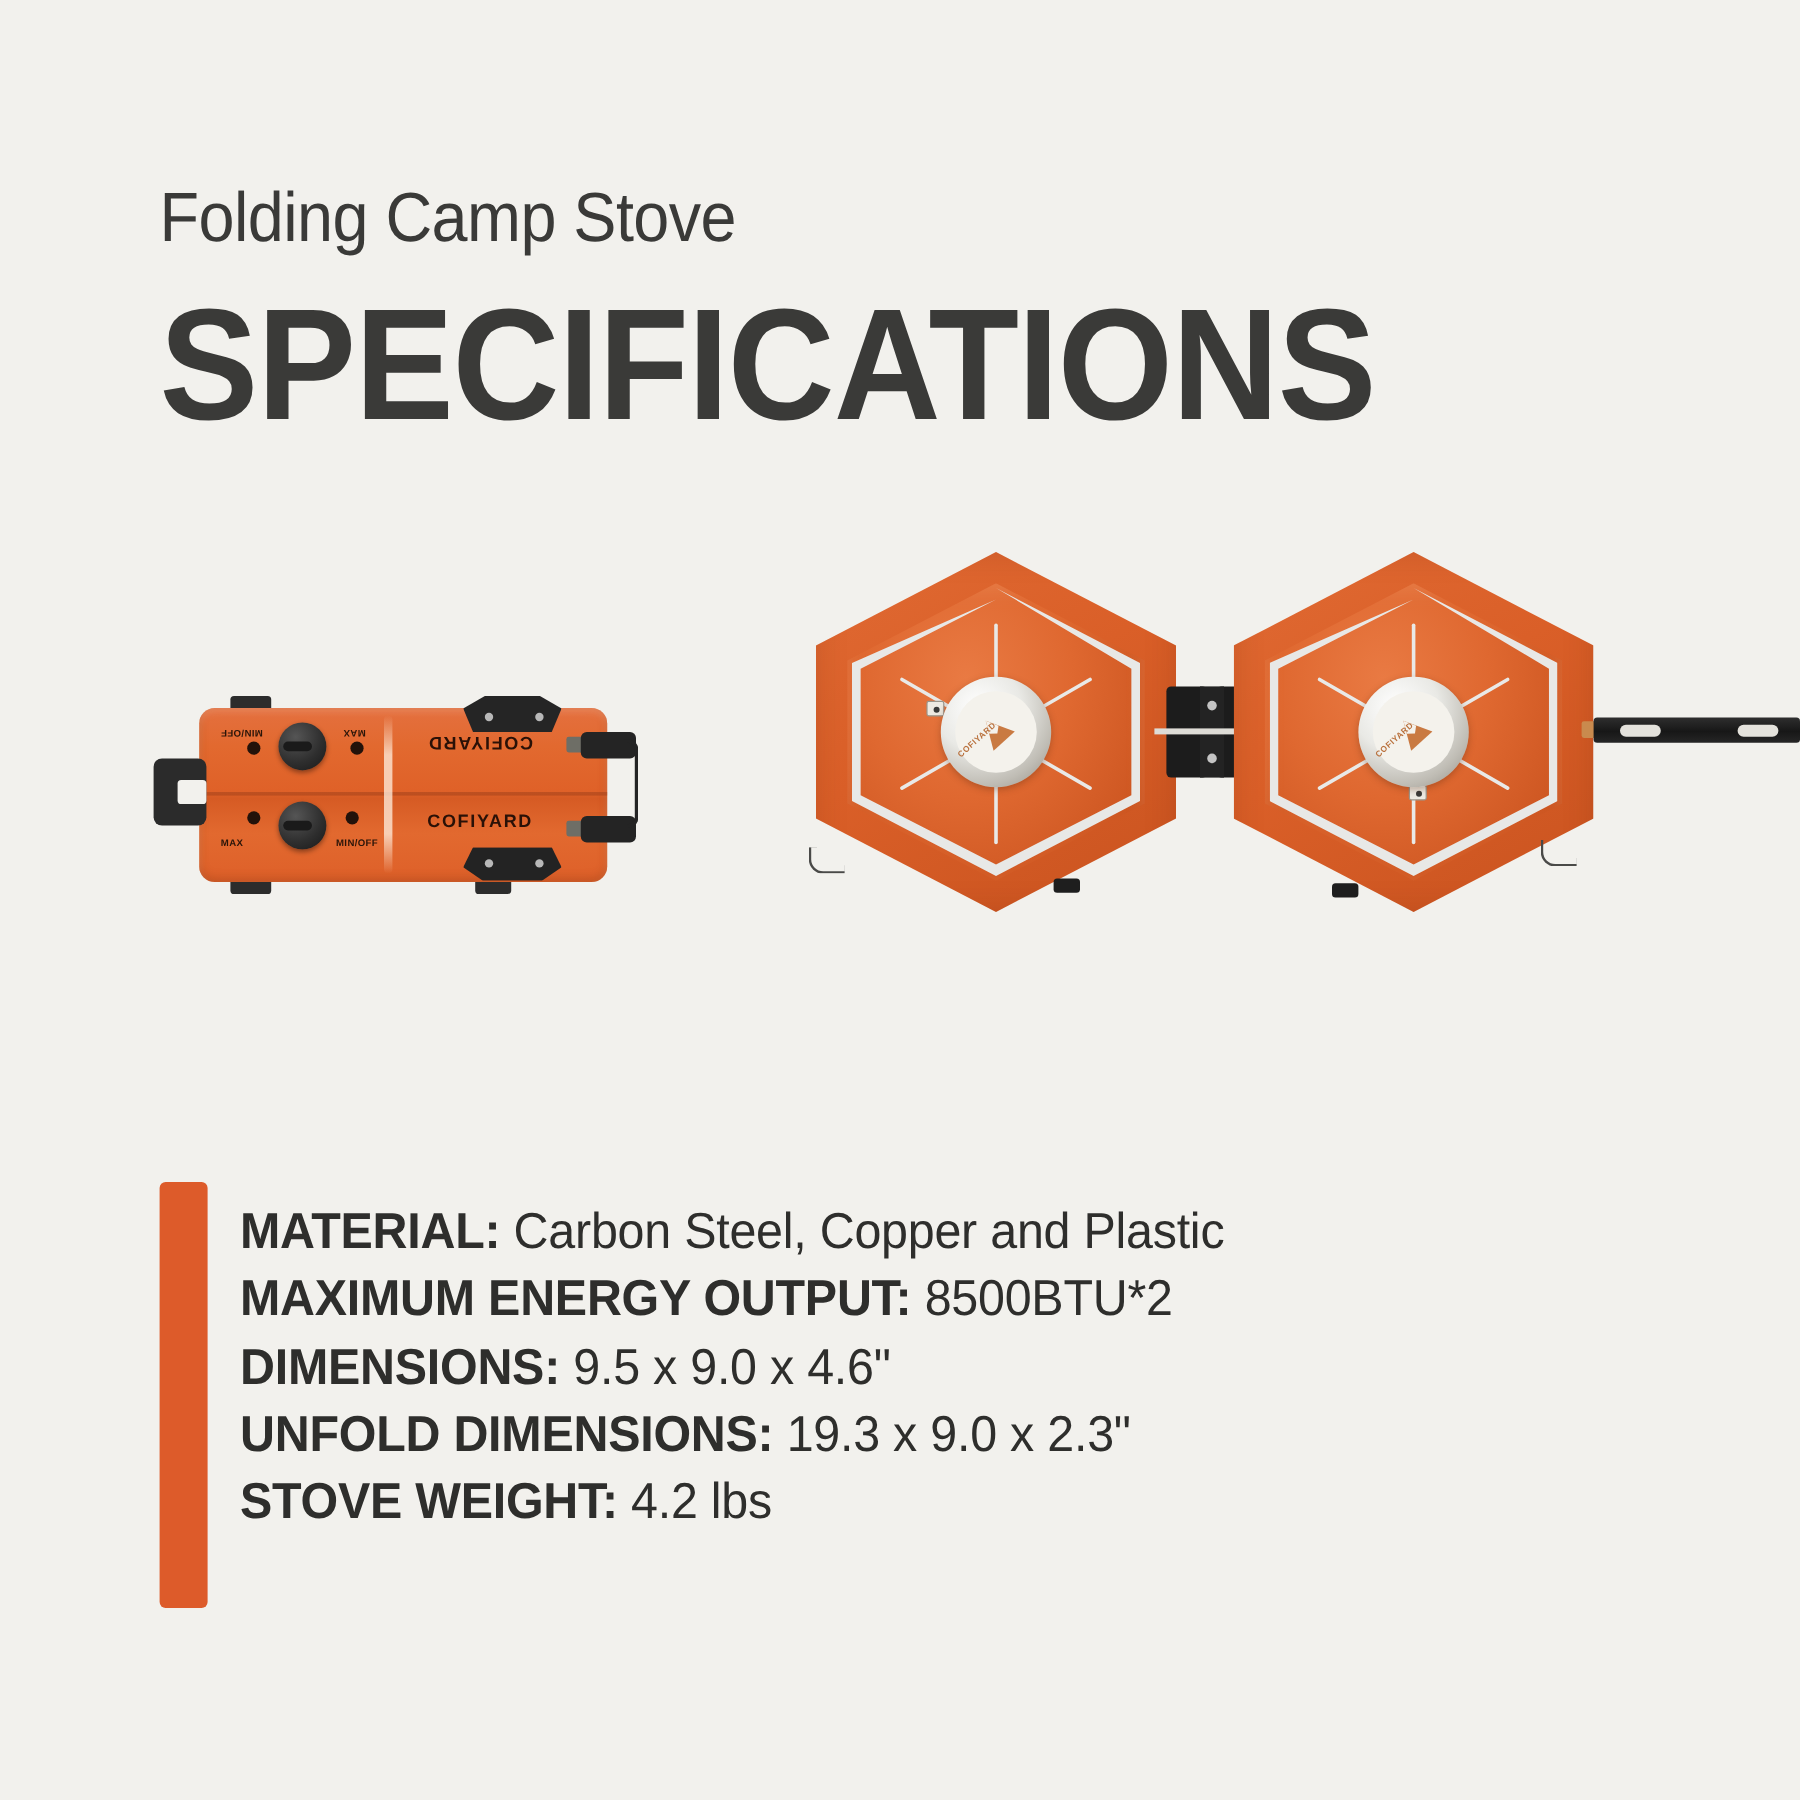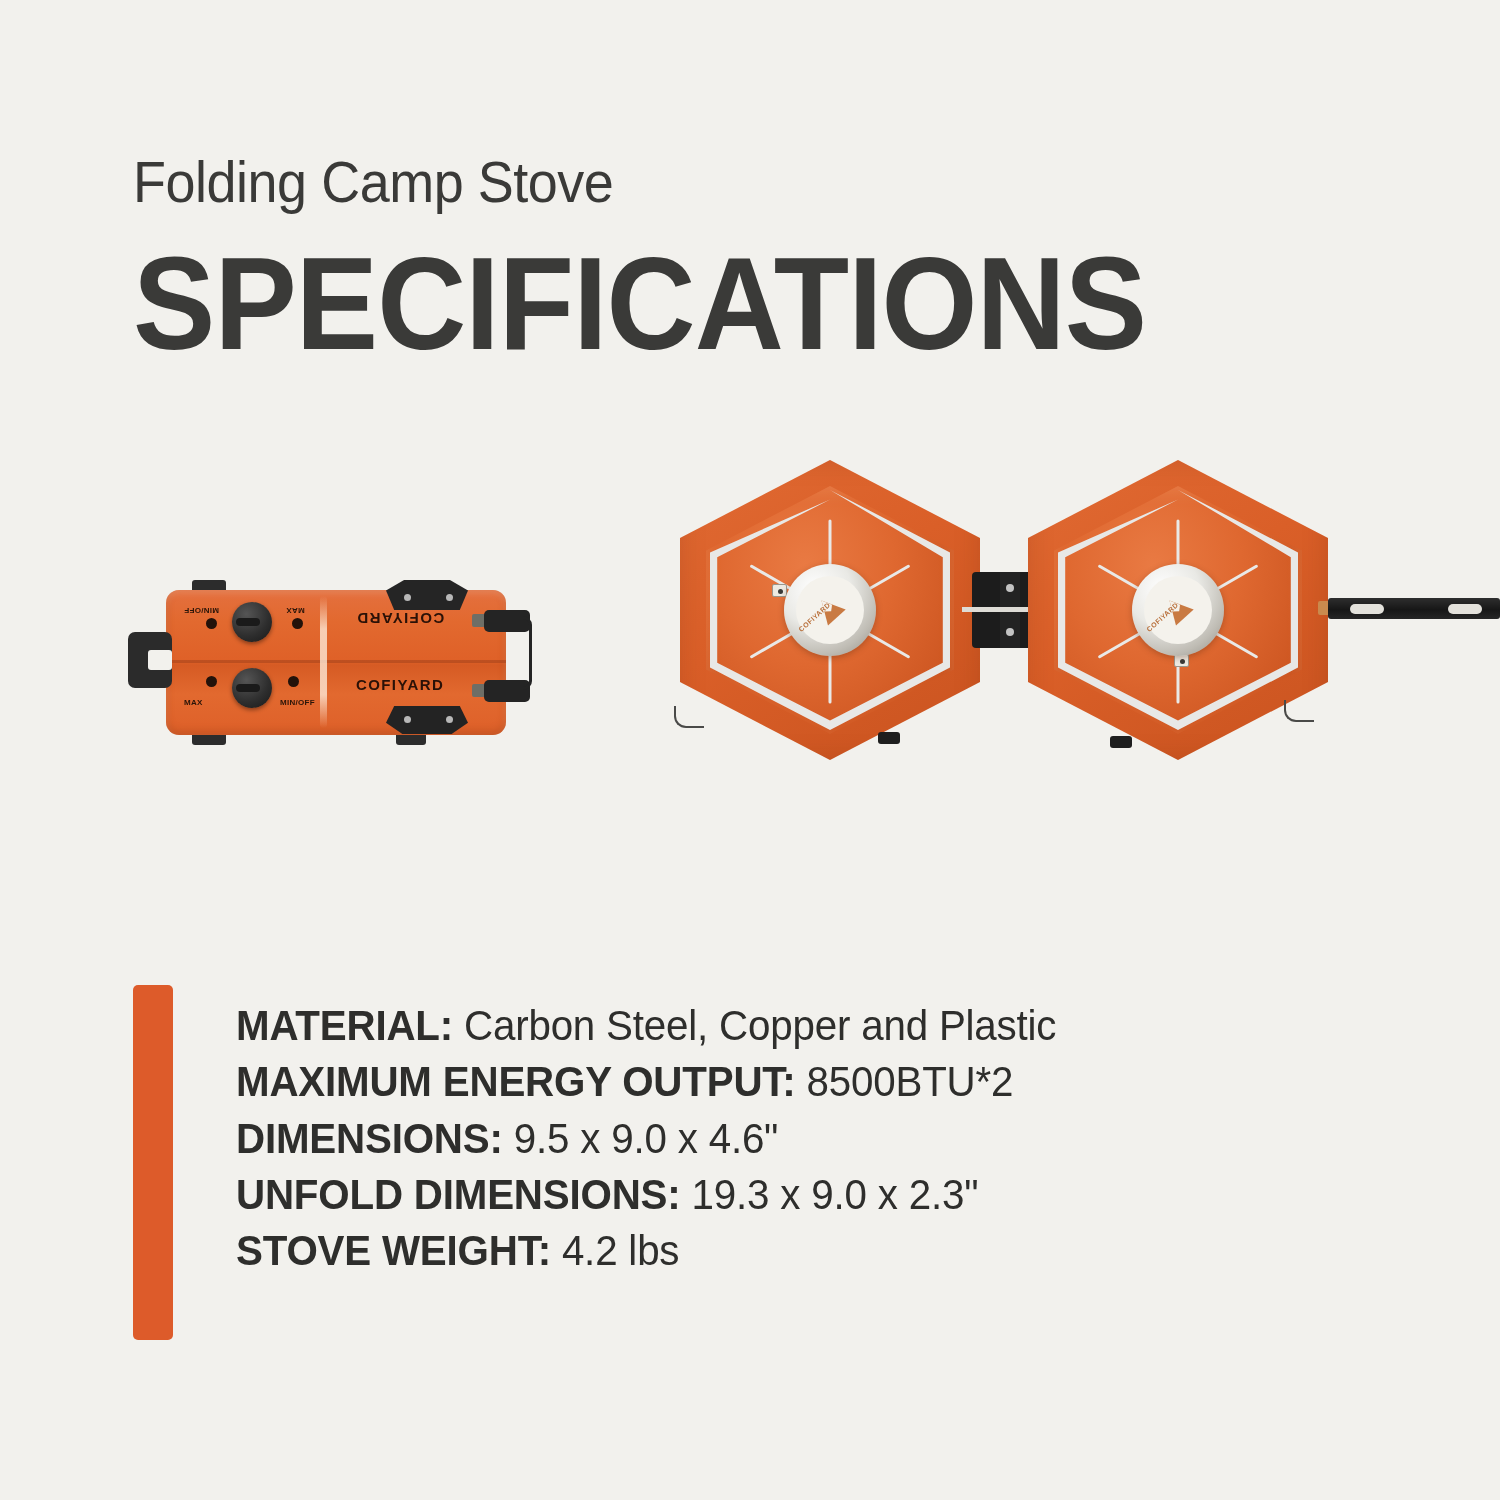--- a/index.html
+++ b/index.html
@@ -472,21 +472,20 @@
     background: #DD5B2A;
     border-radius: 5px;
   }
 
   .spec-list {
     position: absolute;
     left: 67px;
     top: 13px;
     width: 1130px;
     list-style: none;
-    margin-left: 36px;
   }
 
   .spec-item {
     font-size: 42px;
     line-height: 1.34;
     color: #2E2E2C;
     white-space: nowrap;
     transform: scaleX(0.96);
     transform-origin: left center;
   }

